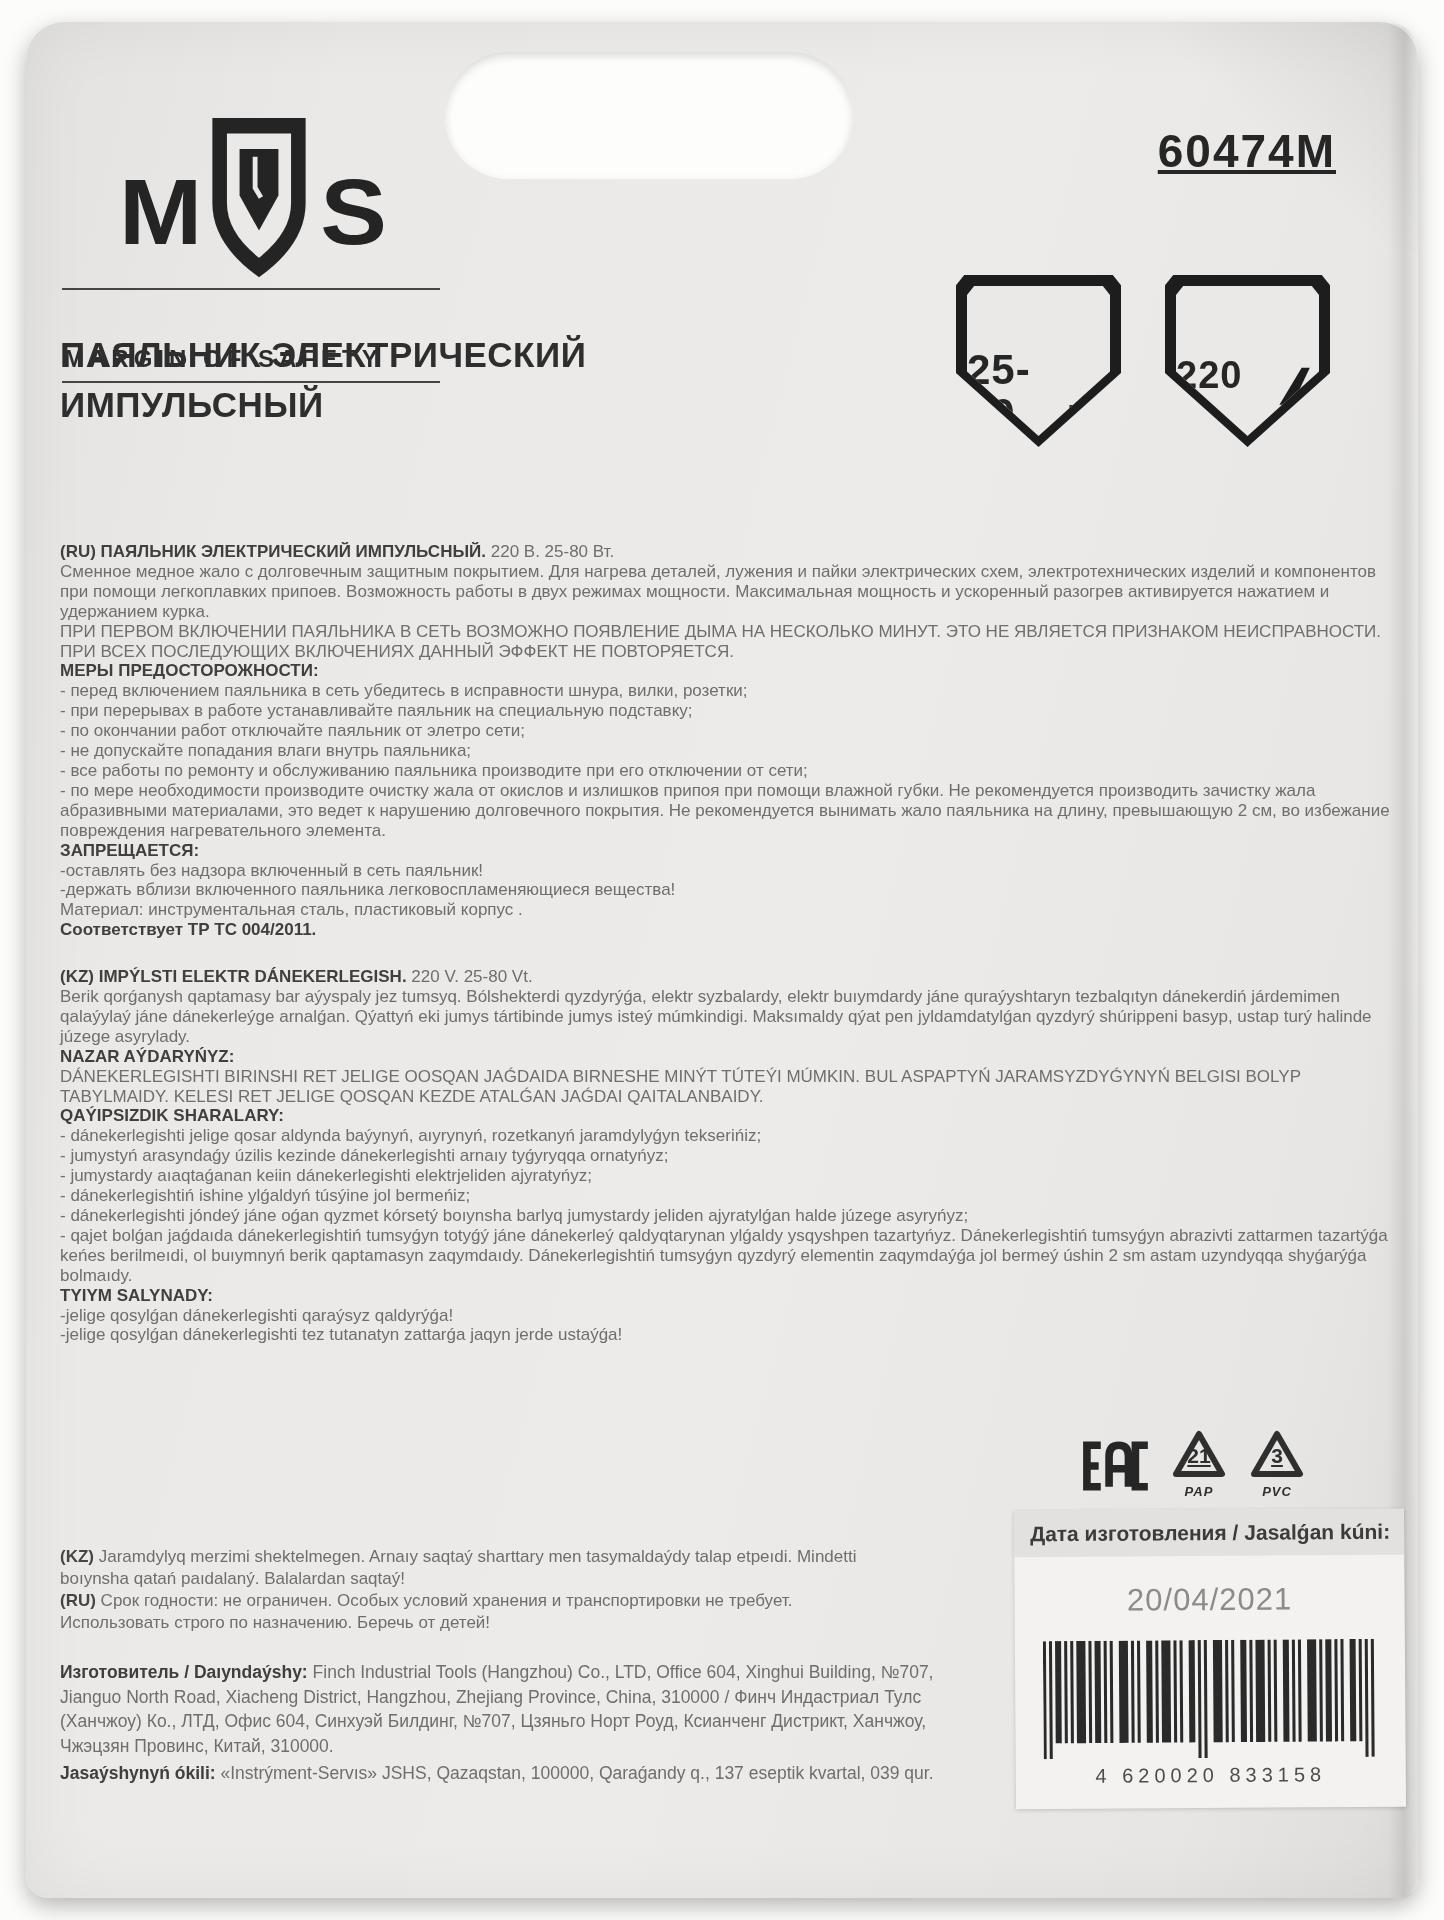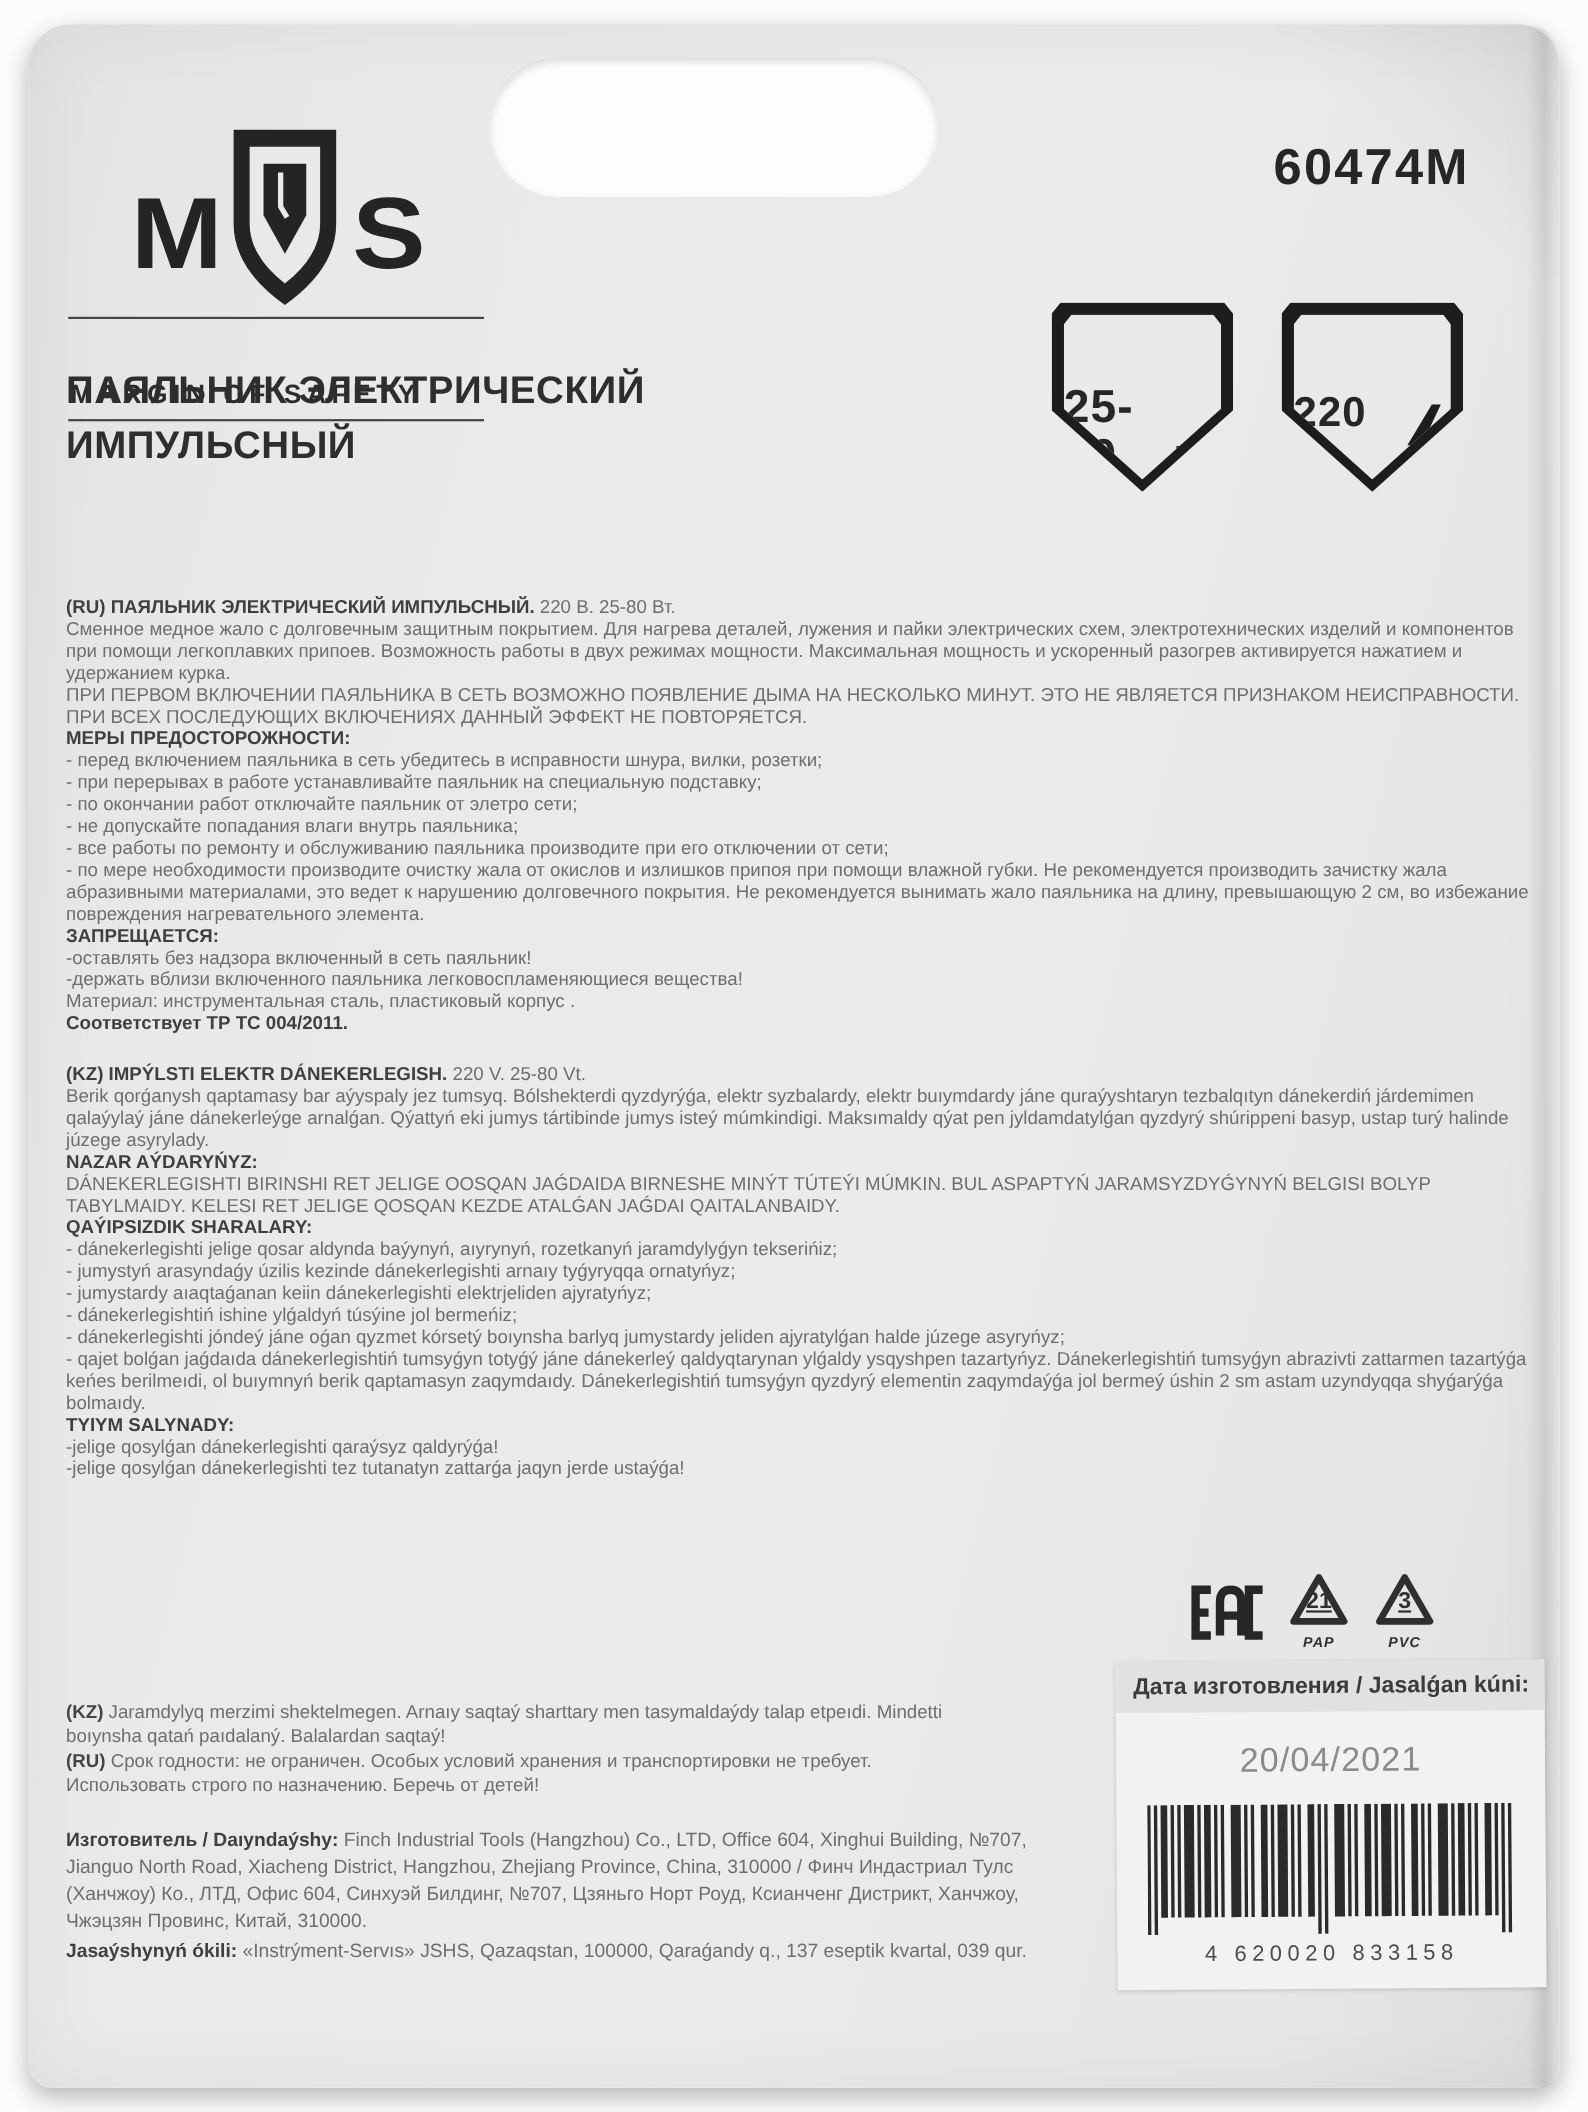--- a/index.html
+++ b/index.html
@@ -25,21 +25,21 @@
     background:#fdfdfb;border-radius:64px;
     box-shadow:inset 0 4px 8px rgba(0,0,0,.14), 0 1px 0 rgba(255,255,255,.7);
   }
   
   .logo-wrap{position:absolute;left:36px;top:92px;width:378px;}
   .logo-row{display:flex;align-items:center;justify-content:center;gap:2px;height:170px;}
   .logo-letter{font-size:100px;font-weight:900;color:#242424;line-height:1;letter-spacing:-4px;transform:scaleY(.92);margin-top:26px;}
   .tagline-box{margin-top:4px;border-top:2px solid #454545;border-bottom:2px solid #454545;padding:7px 2px 8px 2px;}
   .tagline{font-size:24px;font-weight:bold;color:#2c2c2c;letter-spacing:5px;white-space:nowrap;margin-top:48px;}
   
-  .sku{position:absolute;top:102px;right:82px;font-size:46px;font-weight:bold;color:#262626;letter-spacing:2px;}
+  .sku{position:absolute;top:102px;right:82px;font-size:46px;font-weight:bold;color:#262626;letter-spacing:2px;text-decoration:underline;}
   
   .title{position:absolute;left:34px;top:308px;font-size:35px;line-height:50px;font-weight:bold;color:#2e2e2e;letter-spacing:.5px;}
   
   .shield{position:absolute;top:253px;width:165px;height:172px;}
   .shield-1{left:930px;}
   .shield-2{left:1139px;}
   .shield .outer{position:absolute;inset:0;background:#1d1d1d;
     clip-path:polygon(5% 0,95% 0,100% 6%,100% 57%,50% 100%,0 57%,0 6%);}
   .shield .inner{position:absolute;inset:11px;background:#eae9e7;
     clip-path:polygon(5% 0,95% 0,100% 6%,100% 57%,50% 100%,0 57%,0 6%);

